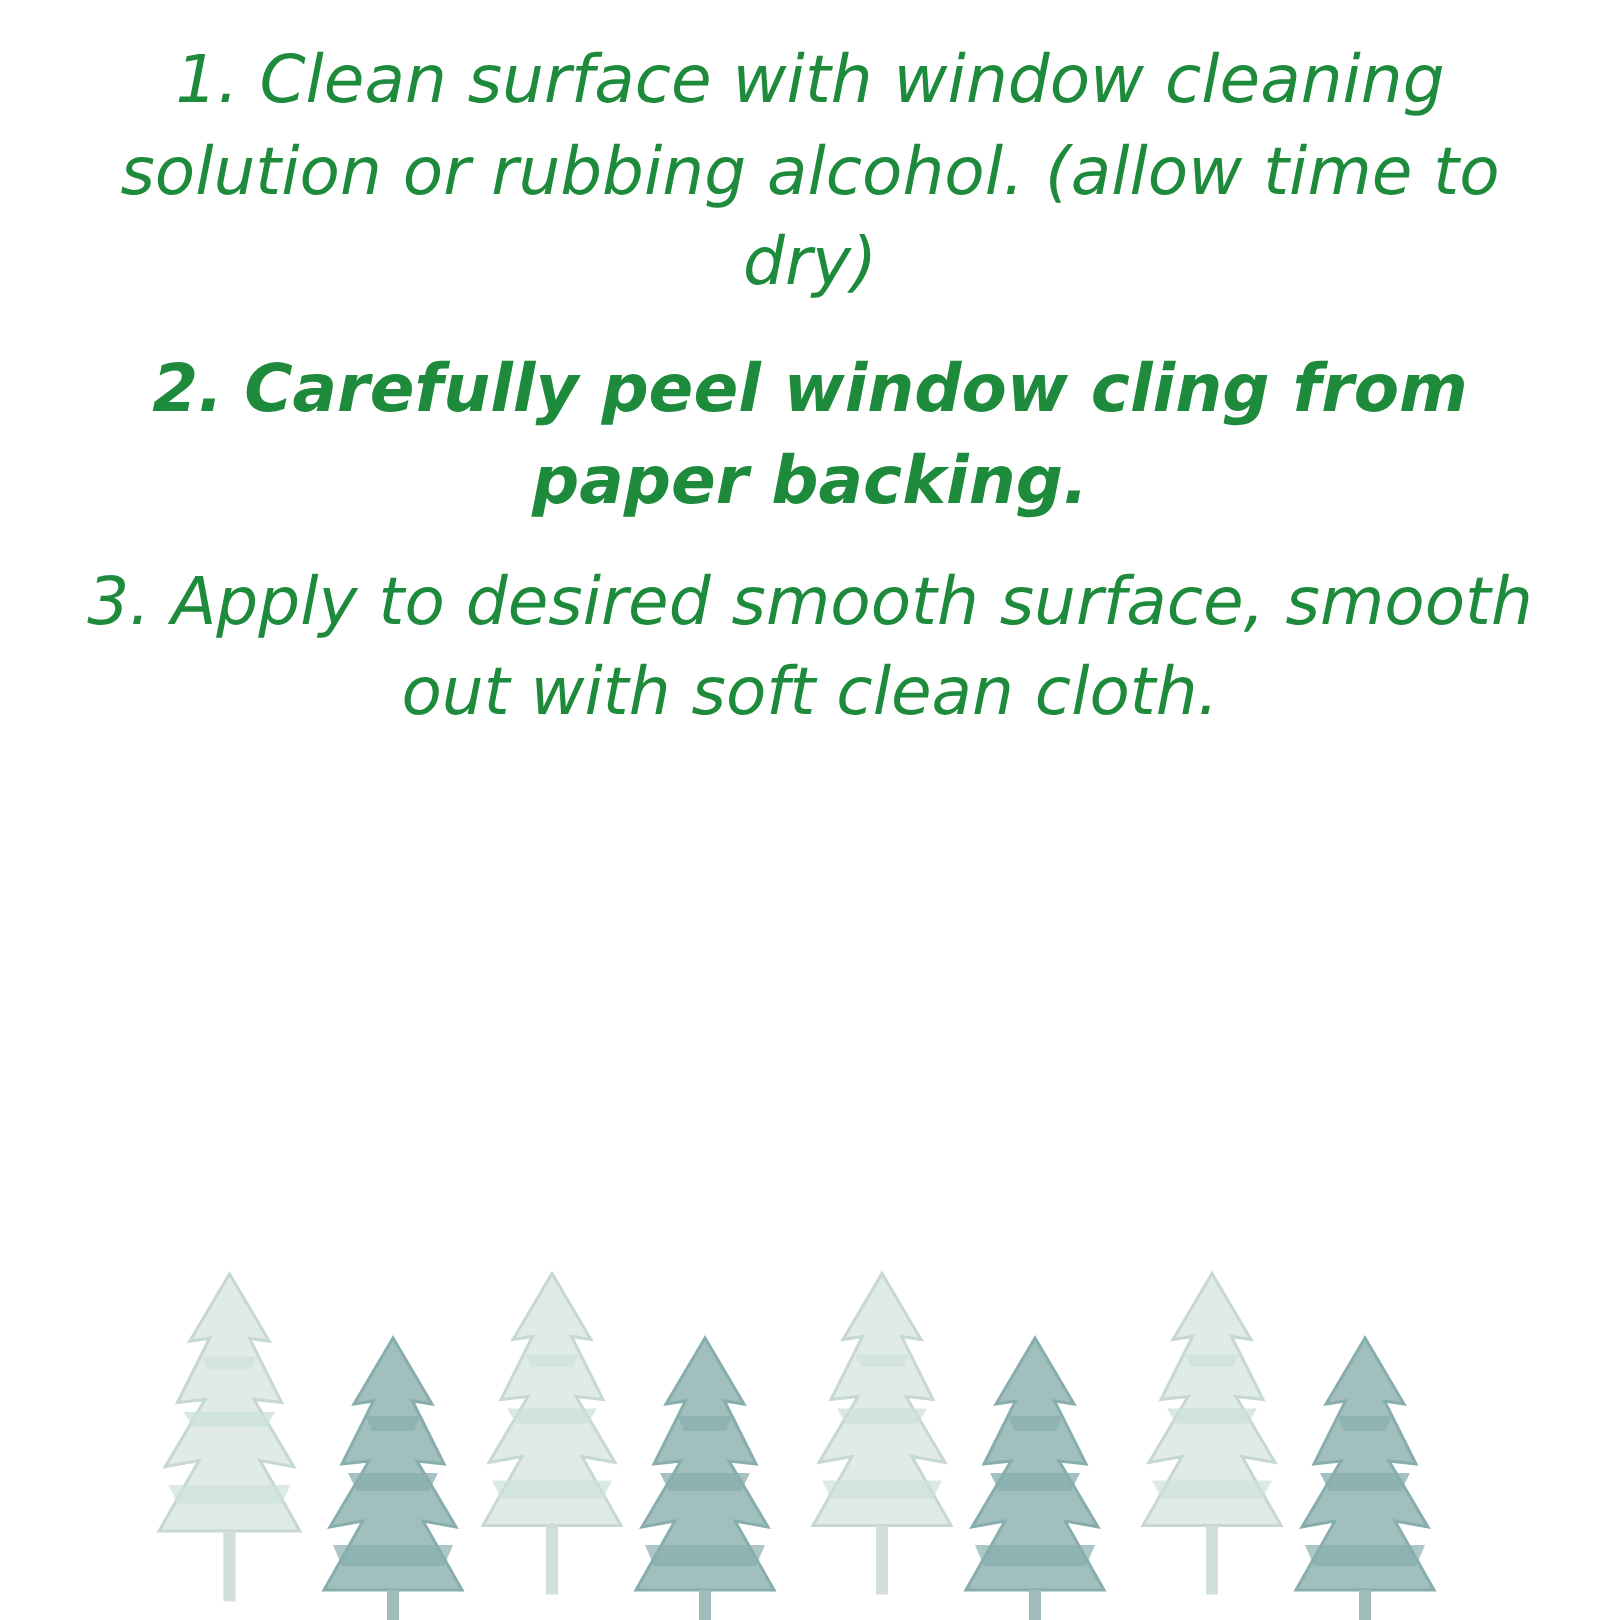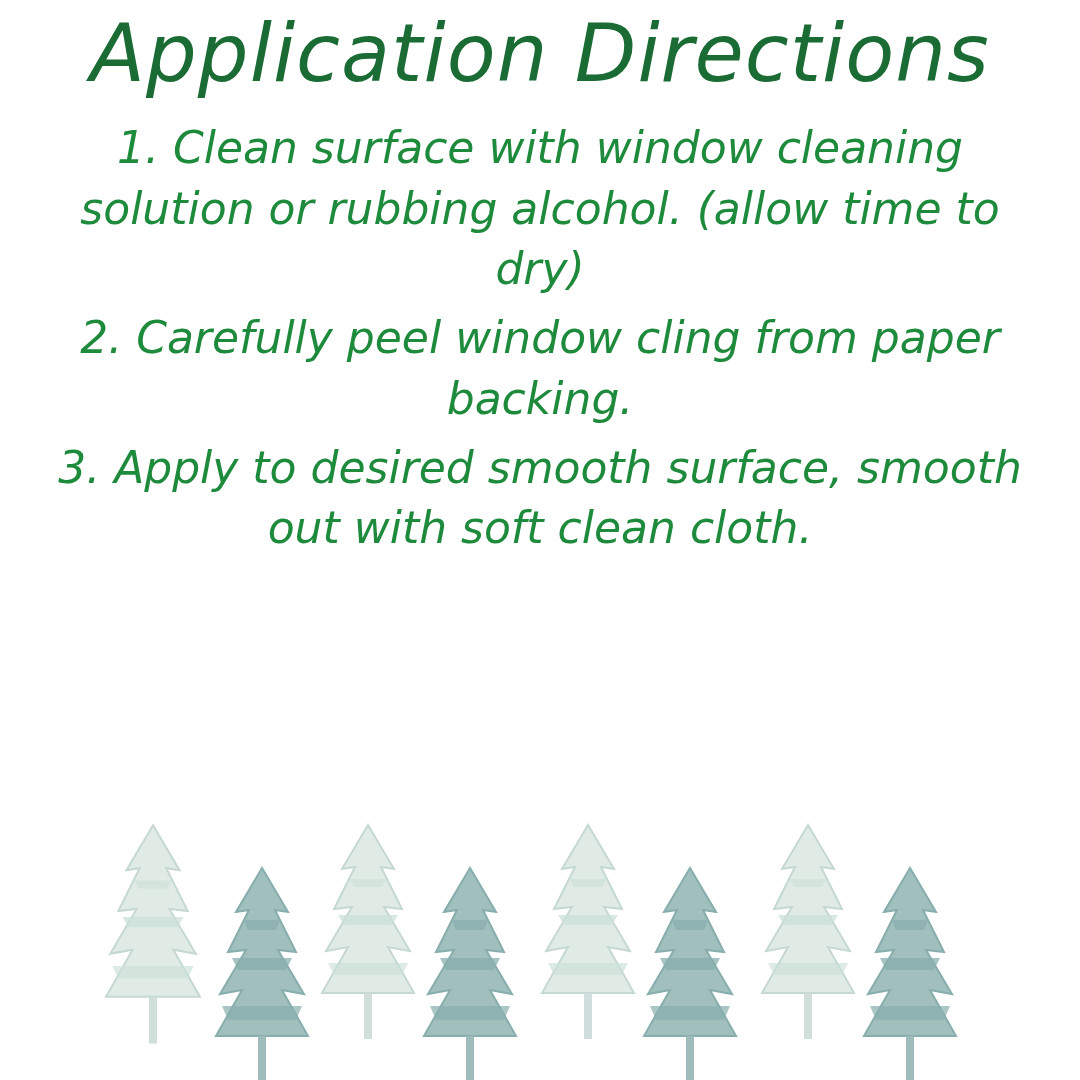--- a/index.html
+++ b/index.html
@@ -50,43 +50,42 @@
     position: relative;
   }
   .step .num {
     display: inline;
     margin-right: 14px;
   }
   .step .txt {
     display: inline;
   }
   .step-1 { margin-top: 24px; }
-  .step-2 { margin-top: 8px; }
-  .step-3 { margin-top: 8px; }
+  .step-2 { margin-top: 24px; font-weight: bold; }
+  .step-3 { margin-top: 20px; }
   .step-4 { margin-top: 8px; }
 
   .forest {
     position: absolute;
     left: 0;
     bottom: 0;
     width: 1080px;
     height: 270px;
   }
   .forest svg {
     display: block;
     width: 1080px;
     height: 270px;
   }
 </style>
 </head>
 <body>
 
 <div class="page">
 
-  <h1 class="title">Application Directions</h1>
 
   <div class="steps">
 
     <div class="step step-1">
       <span class="num">1.</span><span class="txt">Clean surface with window cleaning solution or rubbing alcohol. (allow time to dry)</span>
     </div>
 
     <div class="step step-2">
       <span class="num">2.</span><span class="txt">Carefully peel window cling from paper backing.</span>
     </div>

